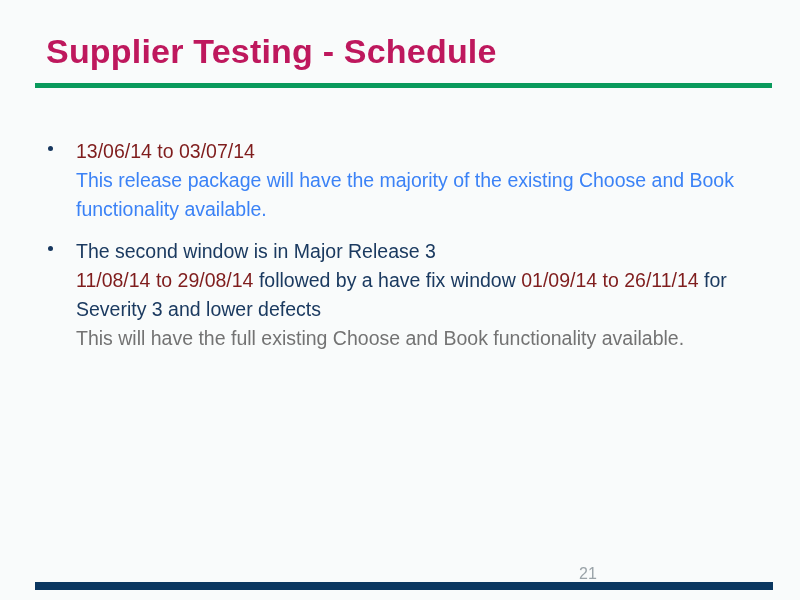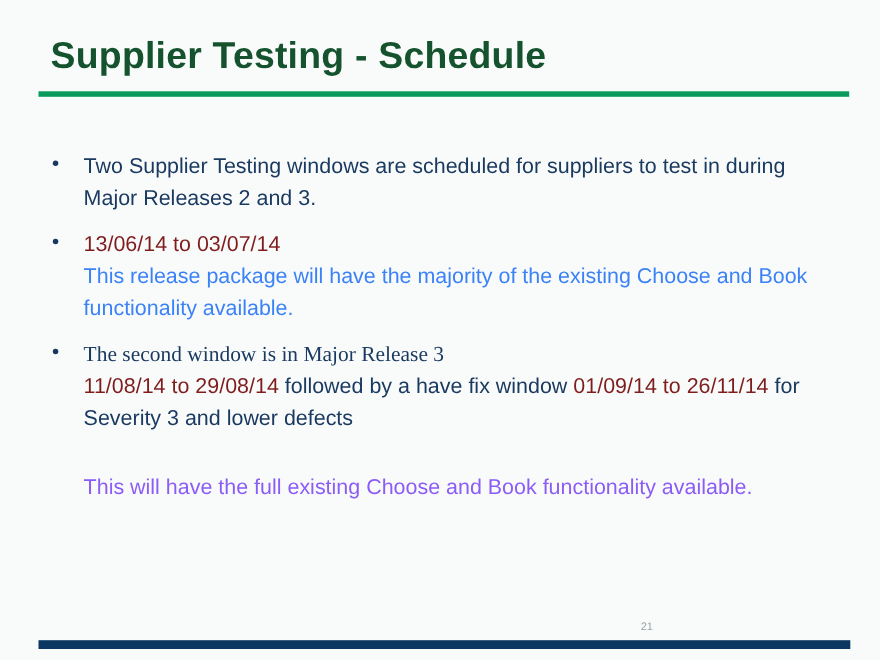--- a/index.html
+++ b/index.html
@@ -75,56 +75,52 @@
     color: #7f1d1d;
   }
 
   
   .slide-number {
     position: absolute;
     left: 560px;
     top: 565px;
     width: 56px;
     text-align: center;
-    font-size: 10px;
+    font-size: 16px;
     color: #9aa3a8;
   }
   .footer-bar {
     position: absolute;
     left: 35px;
     top: 582px;
     width: 738px;
     height: 8px;
     background: #0b3760;
   }
 </style>
 </head>
 <body style="background: rgb(249, 251, 251);">
 
 <div class="slide" style="background: rgb(249, 251, 251);">
 
-  <div class="title" style="color: #14532d;">Supplier Testing - Schedule</div>
+  <div class="title" style="color: #be185d;">Supplier Testing - Schedule</div>
 
   <div class="title-rule" style="background: rgb(10, 154, 92);"></div>
 
   <div class="body" id="slide-body">
-      <div class="bullet-block">
-        <span class="bullet-dot"></span>
-        <div class="line" style="color: rgb(27, 58, 96);"><span>Two Supplier Testing windows are scheduled for suppliers to test in during Major Releases 2 and 3.</span></div>
-      </div>
       <div class="bullet-block">
         <span class="bullet-dot"></span>
         <div class="line" style="color: rgb(27, 58, 96);"><span class="bold">13/06/14 to 03/07/14</span></div>
         <div class="line" style="color: #3b82f6;"><span>This release package will have the majority of the existing Choose and Book functionality available.</span></div>
       </div>
       <div class="bullet-block">
         <span class="bullet-dot"></span>
-        <div class="line" style="color: rgb(27, 58, 96); font-family: Liberation Serif, serif;"><span>The second window is in Major Release 3</span></div>
+        <div class="line" style="color: rgb(27, 58, 96);"><span>The second window is in Major Release 3</span></div>
         <div class="line" style="color: rgb(27, 58, 96);"><span class="bold">11/08/14 to 29/08/14</span><span> followed by a have fix window </span><span class="bold">01/09/14 to 26/11/14</span><span> for Severity 3 and lower defects</span></div>
-        <div class="line" style="color: #8b5cf6; margin-top: 34px;"><span>This will have the full existing Choose and Book functionality available.</span></div>
+        <div class="line" style="color: #737373;"><span>This will have the full existing Choose and Book functionality available.</span></div>
       </div>
     </div>
 
   <div class="slide-number" style="color: rgb(154, 163, 168);">21</div>
 
   <div class="footer-bar" style="background: rgb(11, 55, 96);"></div>
 
 </div>
 
 </body></html>

